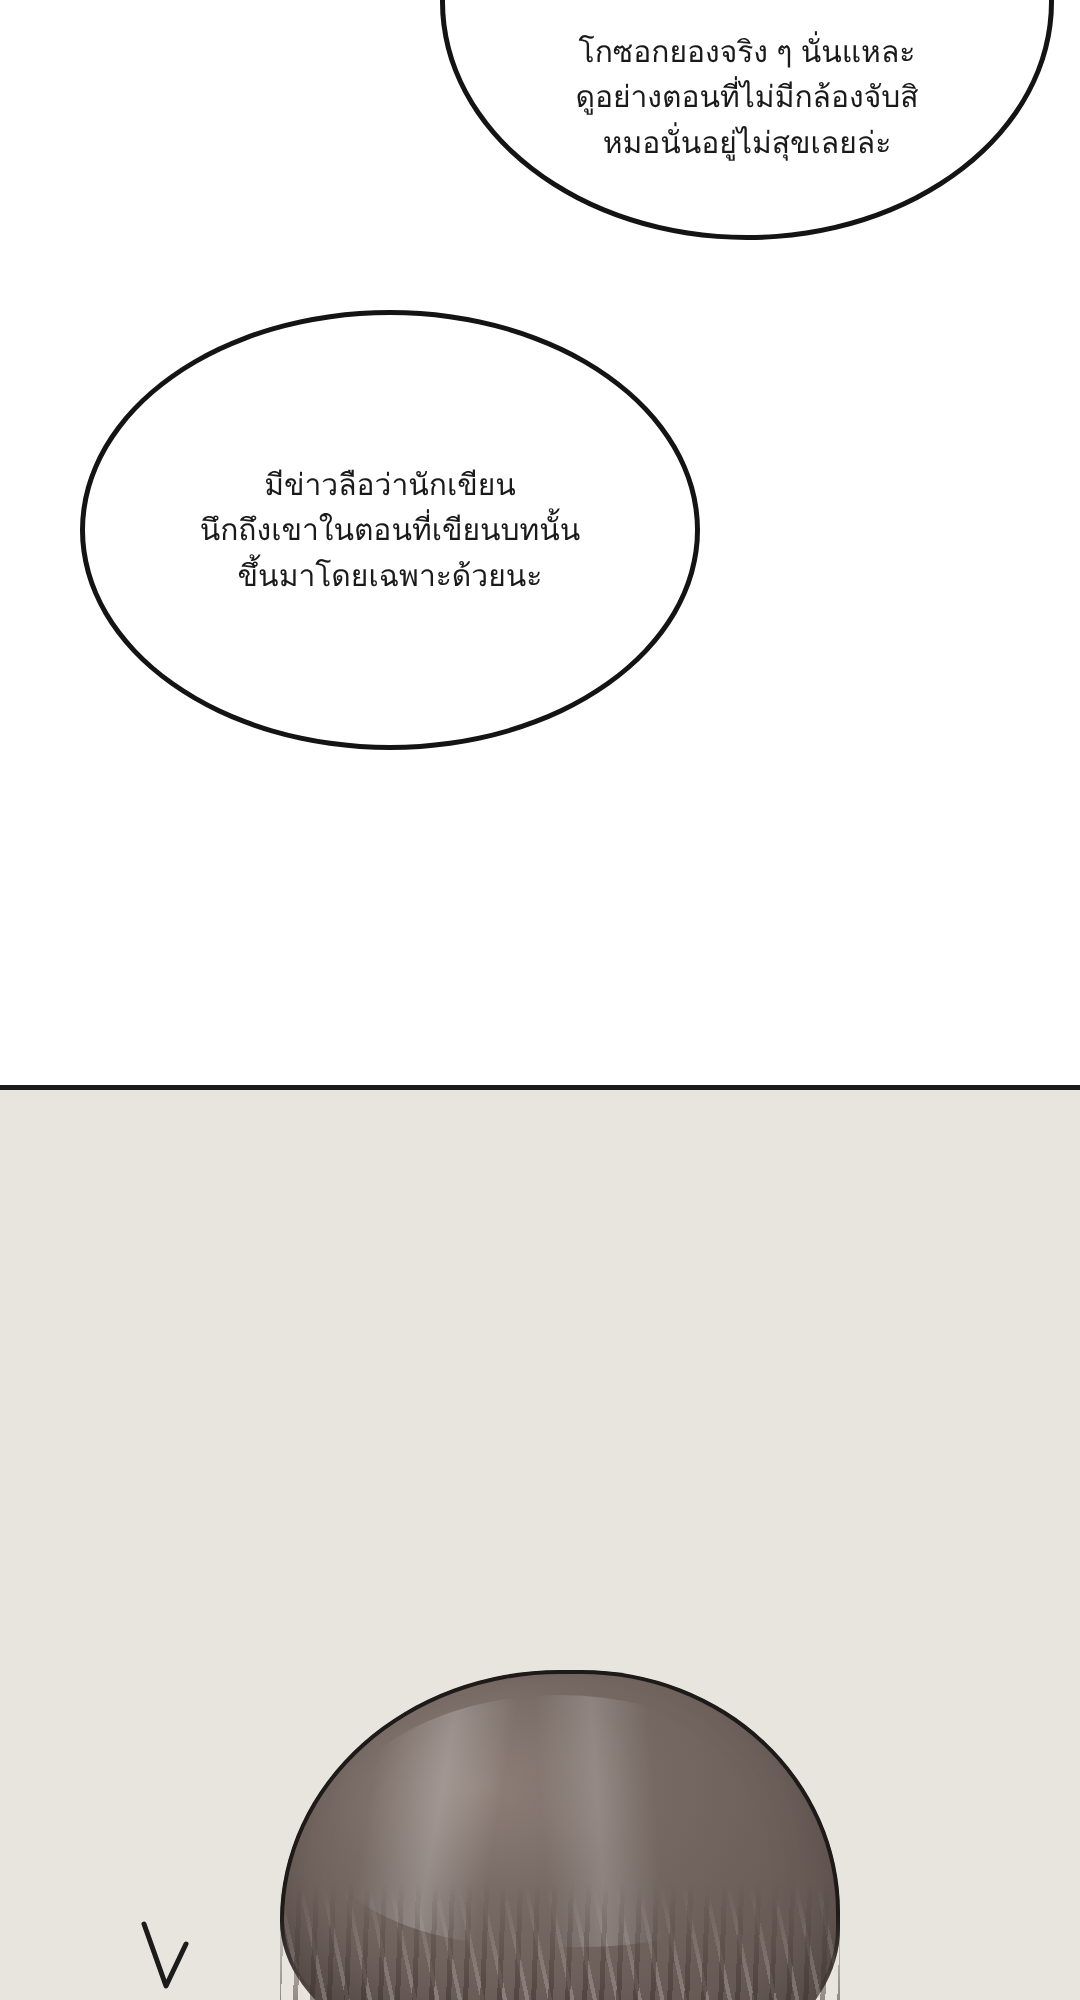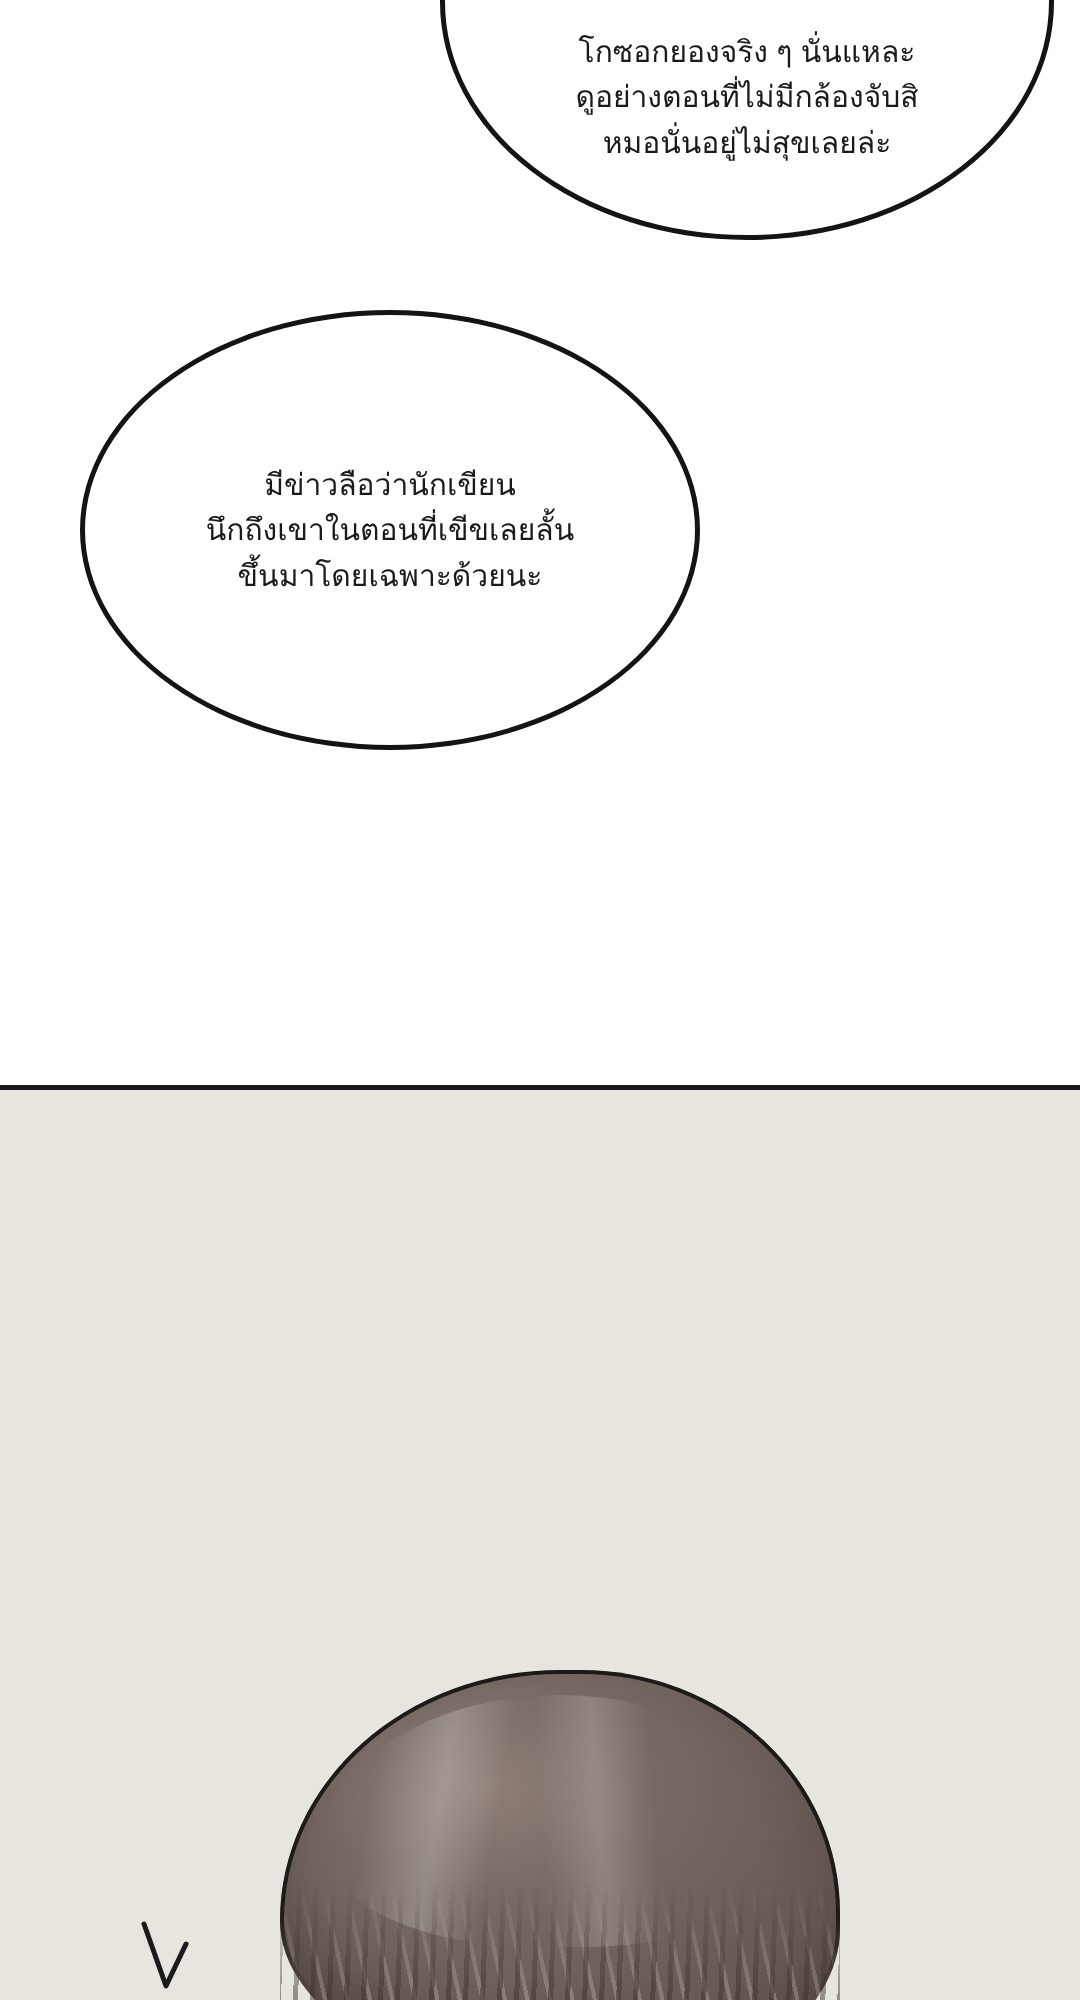--- a/index.html
+++ b/index.html
@@ -172,21 +172,21 @@
   <div class="panel-wall" style="top:1090px;height:910px;"></div>
 
   <div class="bubble" id="bubble-1">
     <span class="btext">โกซอกยองจริง ๆ นั่นแหละ
 ดูอย่างตอนที่ไม่มีกล้องจับสิ
 หมอนั่นอยู่ไม่สุขเลยล่ะ</span>
   </div>
 
   <div class="bubble" id="bubble-2">
     <span class="btext">มีข่าวลือว่านักเขียน
-นึกถึงเขาในตอนที่เขีขเลยลั้น
+นึกถึงเขาในตอนที่เขียนบทนั้น
 ขึ้นมาโดยเฉพาะด้วยนะ</span>
   </div>
 
 
   <div id="head-wrap">
     <div id="hair"></div>
     <div class="hair-outline"></div>
   </div>
 
   <svg id="tick" viewBox="0 0 60 82">

